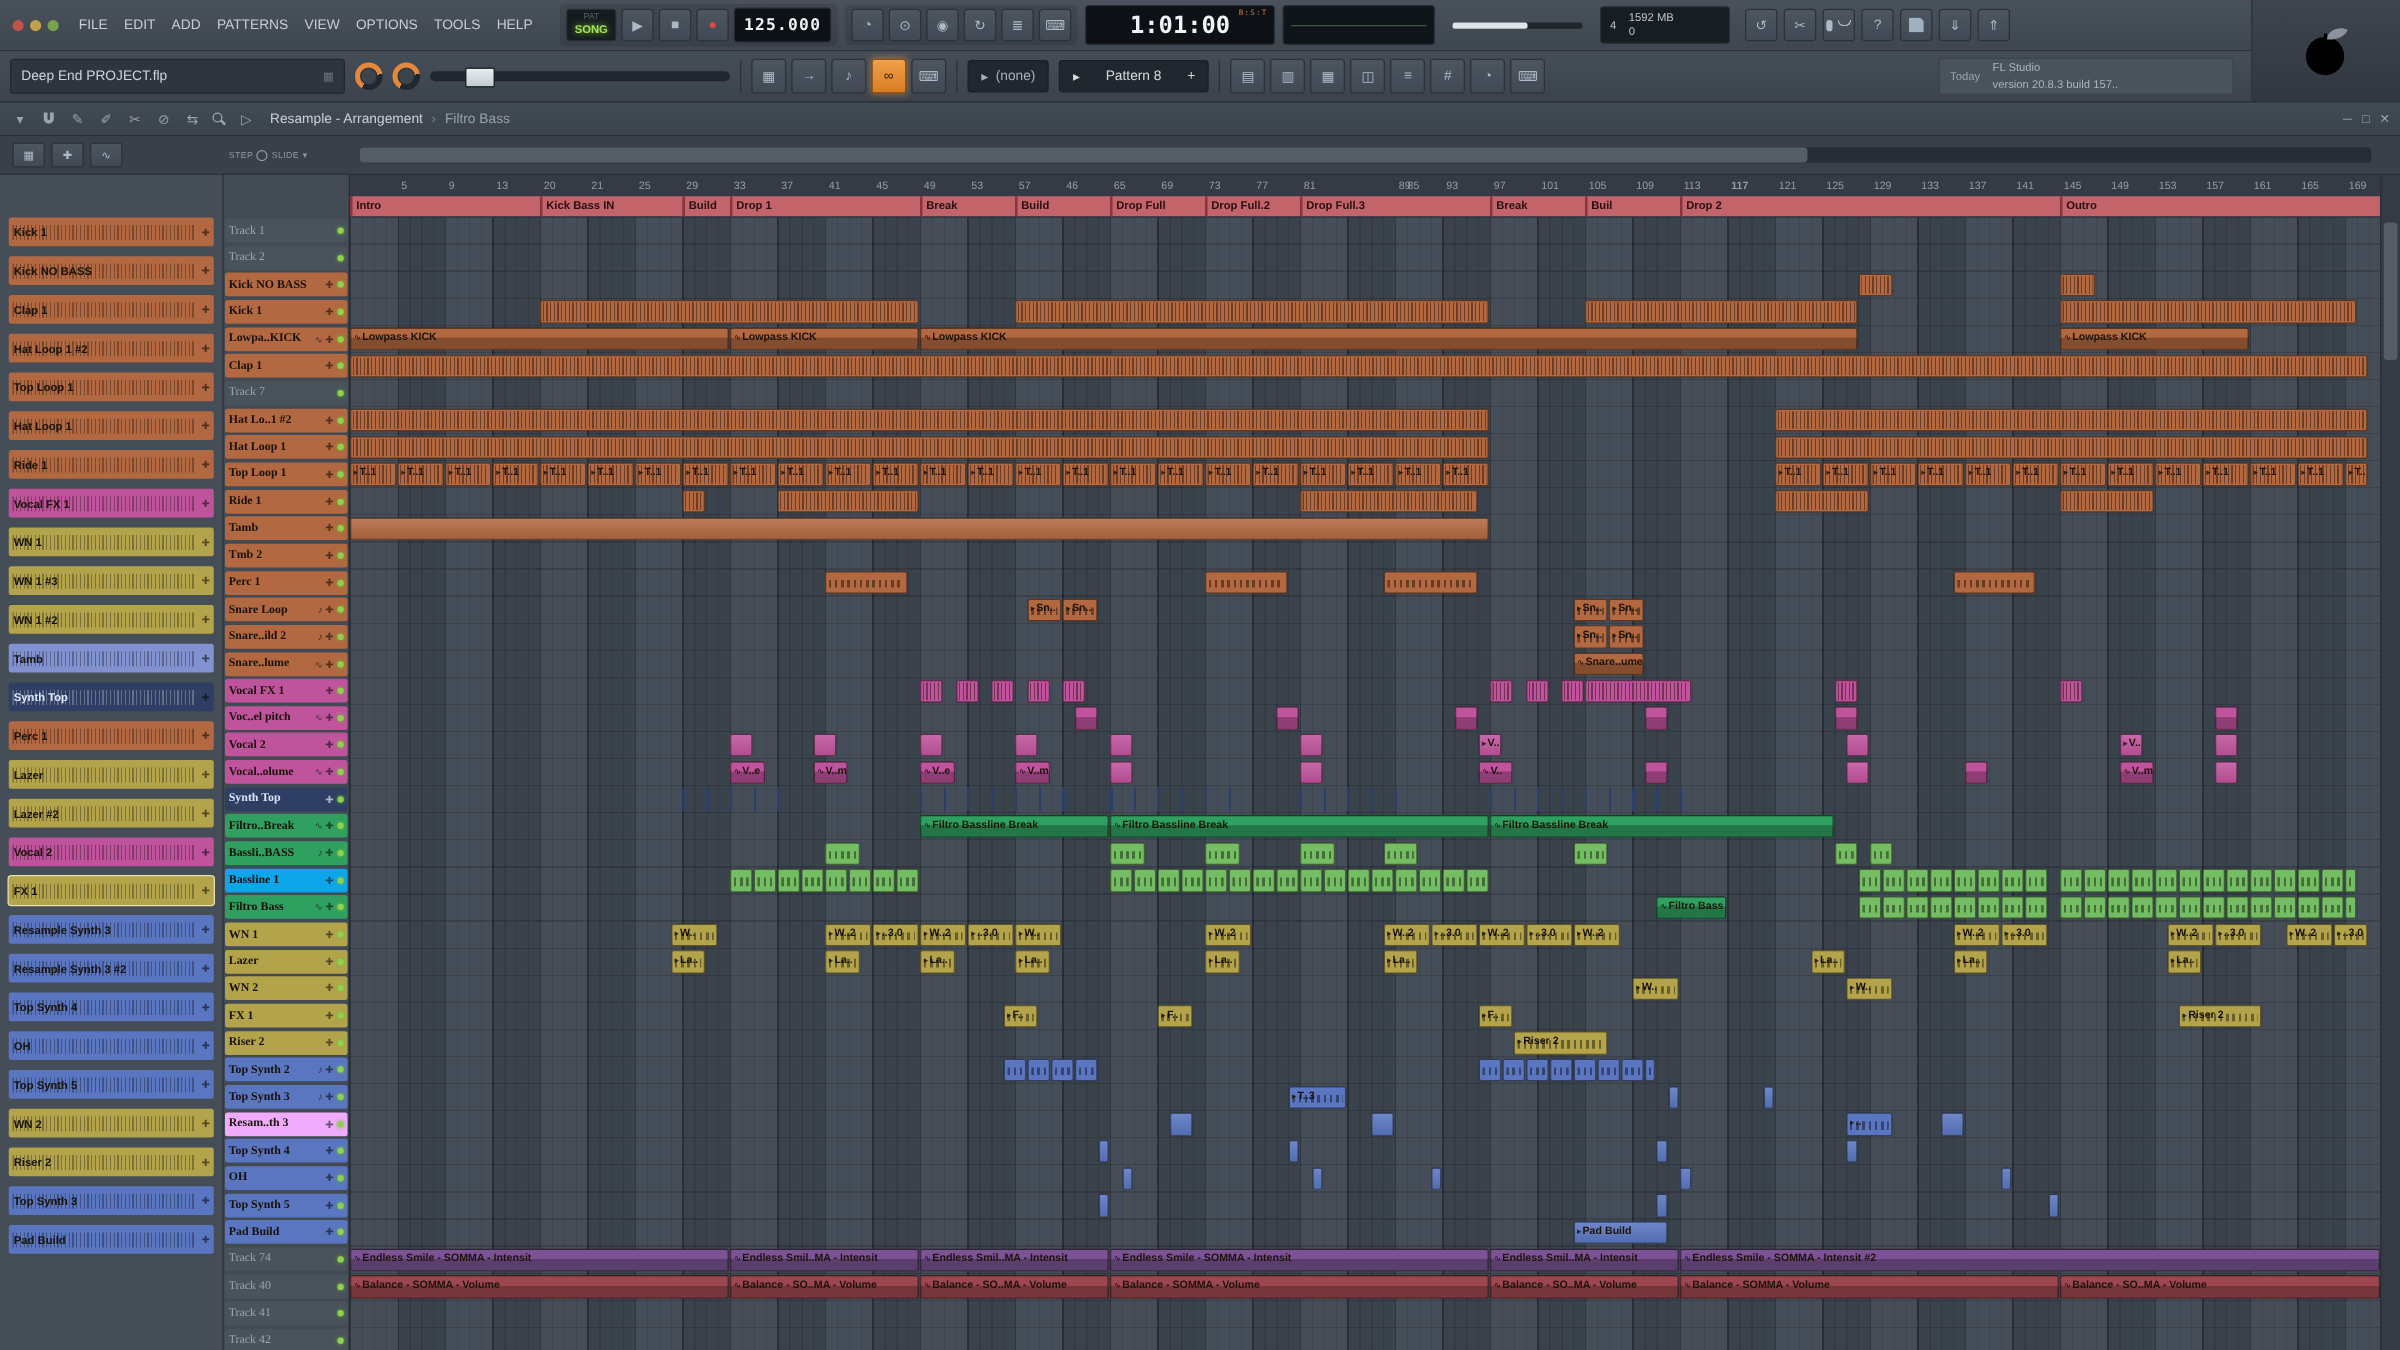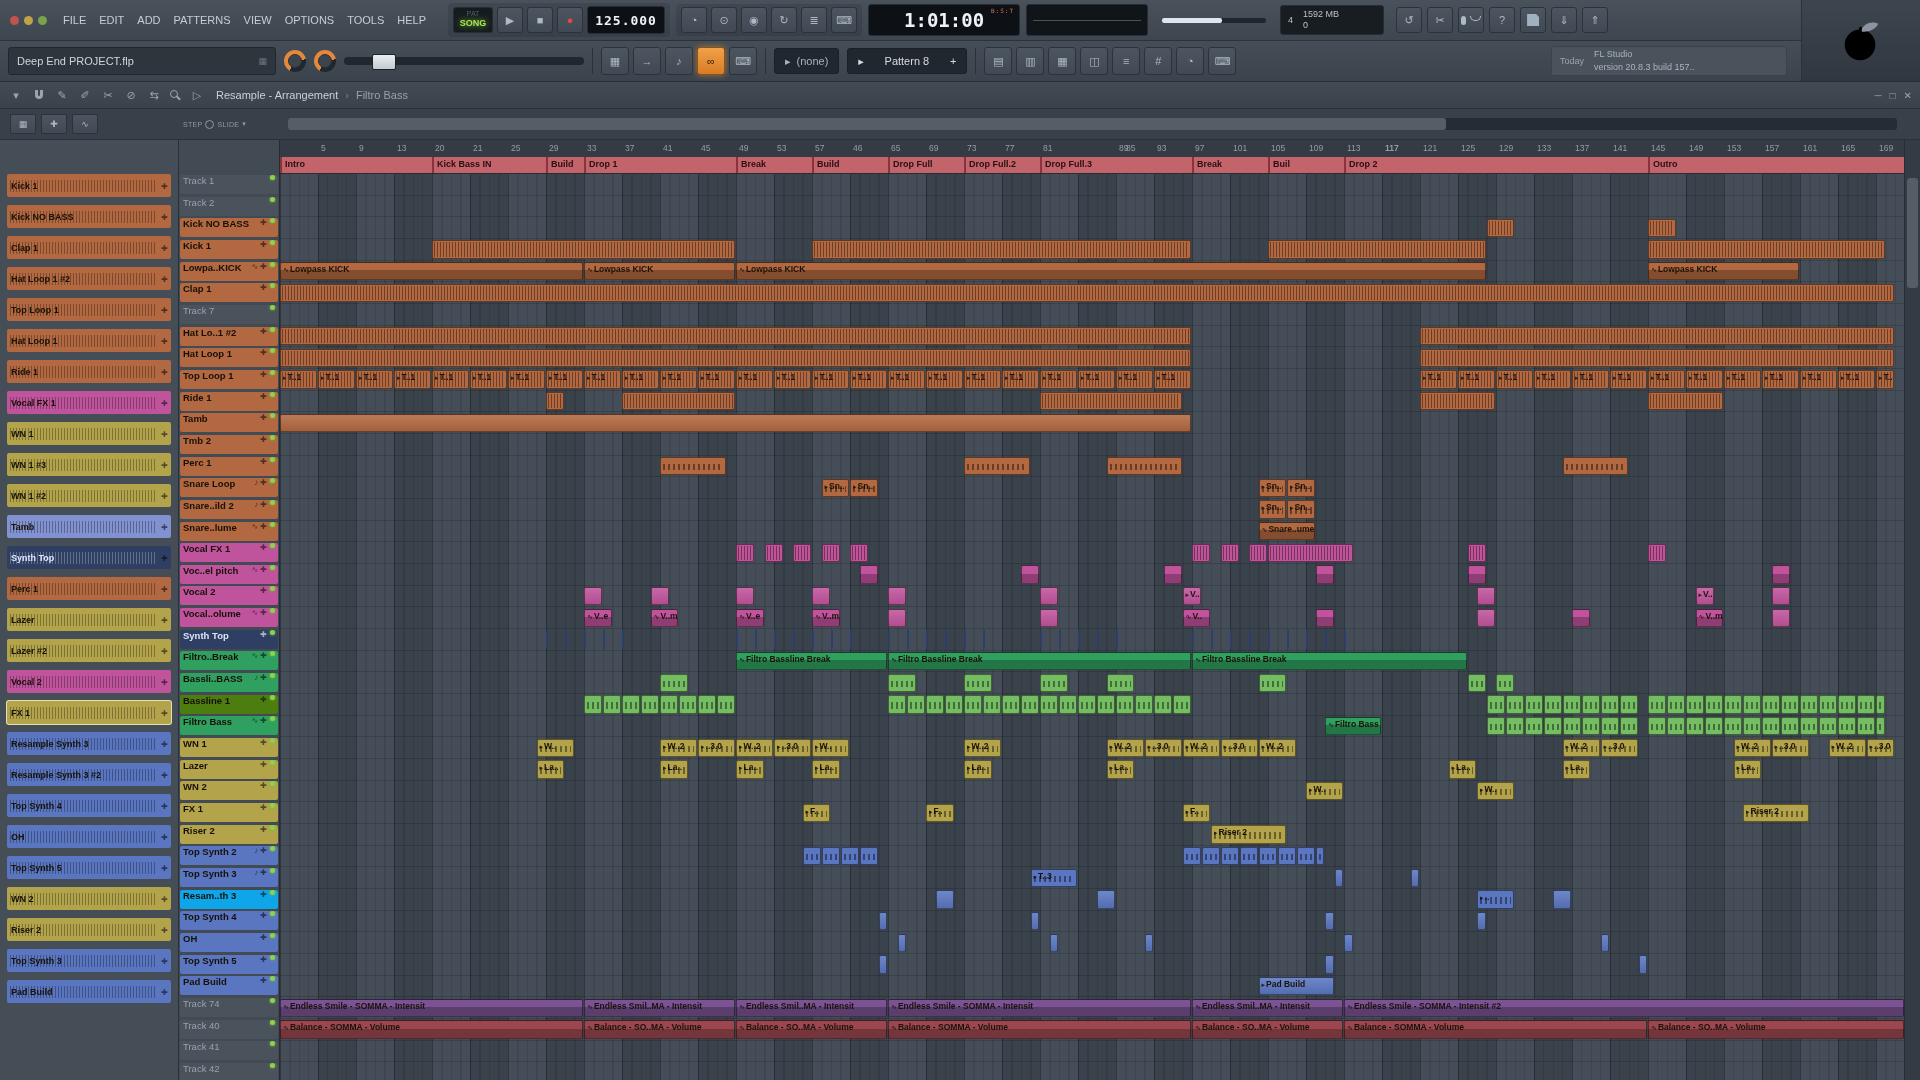--- a/index.html
+++ b/index.html
@@ -71,21 +71,21 @@
   .picker{width:178px;background:#454d57;padding:34px 7px 0 7px;box-sizing:border-box;}
   .picker-item{height:23px;margin-bottom:8px;border-radius:2px;position:relative;display:flex;align-items:center;font-size:9px;font-weight:bold;color:#181208;padding:0 4px;overflow:hidden;}
   .picker-item .wf{position:absolute;left:3px;right:15px;top:50%;height:12px;transform:translateY(-50%);background:repeating-linear-gradient(90deg,rgba(0,0,0,0.30) 0 1px,transparent 1px 3px);}
   .picker-item .pname{position:relative;z-index:2;white-space:nowrap;}
   .picker-item .handle{position:absolute;right:3px;top:50%;transform:translateY(-50%);font-size:8px;color:rgba(0,0,0,0.55);z-index:2;}
   .picker-item.navy{color:#dfe6ff;}
   .picker-item.navy .wf{background:repeating-linear-gradient(90deg,rgba(255,255,255,0.25) 0 1px,transparent 1px 3px);}
   .picker-item.selected{box-shadow:0 0 0 1px #e6dfae;}
   .trackcol{width:102px;background:#424a54;padding-top:34px;box-sizing:border-box;border-left:1px solid #2a313a;border-right:1px solid #262c33;}
   .track-row{height:21.666px;padding:1px 1px 0 1px;box-sizing:border-box;}
-  .track-chip{height:19px;border-radius:2px;display:flex;font-size:9.5px;font-weight:bold;padding:0 3px;color:#171008;overflow:hidden;}
+  .track-chip{height:19px;border-radius:2px;display:flex;align-items:center;font-size:9.5px;font-weight:bold;padding:0 3px;color:#171008;overflow:hidden;font-family:Liberation Serif, serif;}
   .track-chip.default{background:#4a525c;color:#99a3ad;font-weight:normal;}
   .track-chip.navy{color:#dde4f8;}
   .tname{flex:1;white-space:nowrap;overflow:hidden;}
   .ticon{font-size:8px;margin-right:2px;color:rgba(0,0,0,0.6);font-weight:normal;}
   .thandle{font-size:8px;color:rgba(0,0,0,0.55);margin-right:3px;font-weight:normal;}
   .navy .thandle{color:rgba(255,255,255,.6);}
   .led{width:5px;height:5px;border-radius:50%;background:#8fd14f;box-shadow:0 0 3px #6fc12f;flex:none;}
   .gridwrap{flex:1;position:relative;overflow:hidden;}
   .ruler{height:33px;background:#343b44;position:relative;border-bottom:1px solid #272d35;}
   .ruler-num{position:absolute;top:3px;font-size:8.5px;color:#939da7;}
@@ -578,21 +578,21 @@
           </div>
           <div class="track-row">
             <div class="track-chip " style="background: rgb(47, 160, 96);">
               <span class="tname">Bassli..BASS</span>
               <span class="ticon">♪</span>
               <span class="thandle">✚</span>
               <span class="led"></span>
             </div>
           </div>
           <div class="track-row">
-            <div class="track-chip " style="background: #4d7c0f;">
+            <div class="track-chip " style="background: #0ea5e9;">
               <span class="tname">Bassline 1</span>
               <span class="thandle">✚</span>
               <span class="led"></span>
             </div>
           </div>
           <div class="track-row">
             <div class="track-chip " style="background: rgb(47, 160, 96);">
               <span class="tname">Filtro Bass</span>
               <span class="ticon">∿</span>
               <span class="thandle">✚</span>
@@ -644,21 +644,21 @@
           </div>
           <div class="track-row">
             <div class="track-chip " style="background: rgb(90, 118, 192);">
               <span class="tname">Top Synth 3</span>
               <span class="ticon">♪</span>
               <span class="thandle">✚</span>
               <span class="led"></span>
             </div>
           </div>
           <div class="track-row">
-            <div class="track-chip " style="background: #0ea5e9;">
+            <div class="track-chip " style="background: #f0abfc;">
               <span class="tname">Resam..th 3</span>
               <span class="thandle">✚</span>
               <span class="led"></span>
             </div>
           </div>
           <div class="track-row">
             <div class="track-chip " style="background: rgb(90, 118, 192);">
               <span class="tname">Top Synth 4</span>
               <span class="thandle">✚</span>
               <span class="led"></span>

